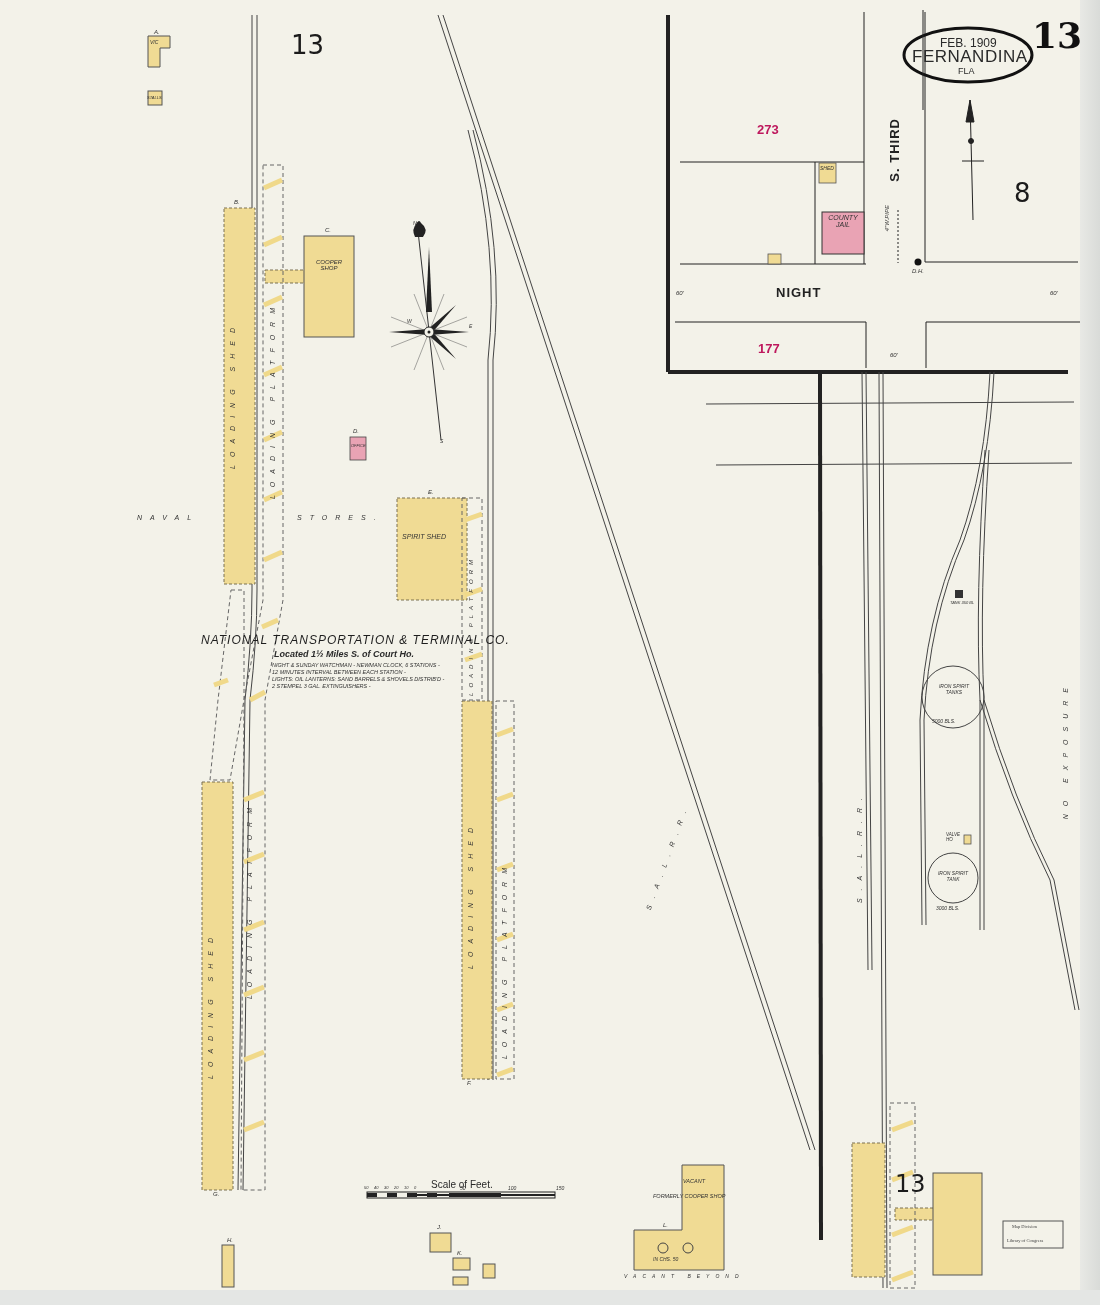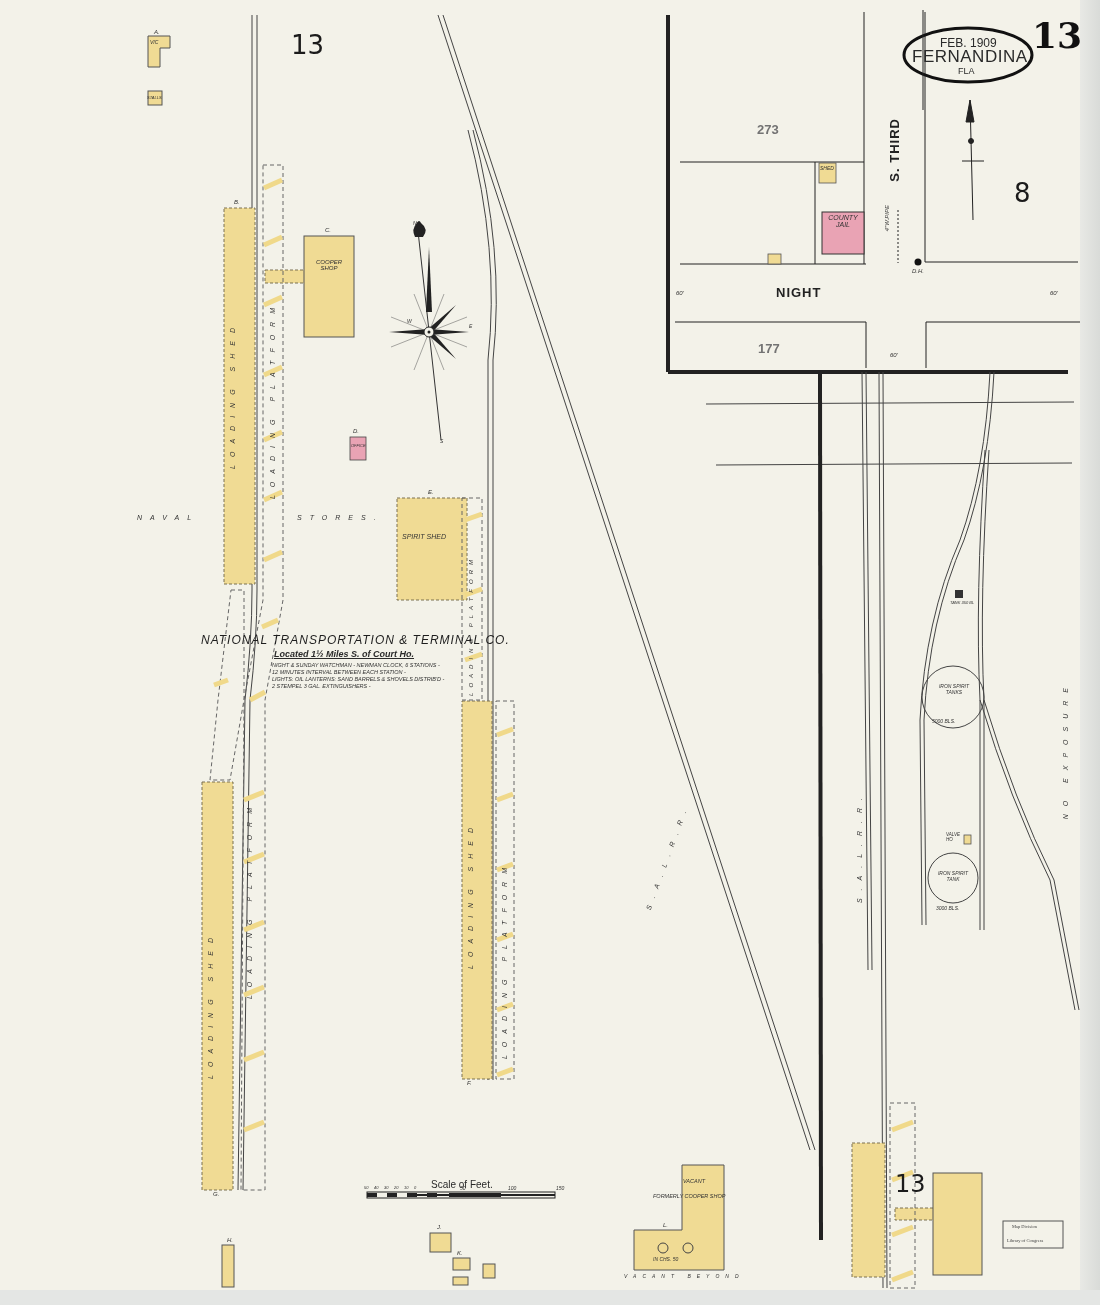--- a/index.html
+++ b/index.html
@@ -4,21 +4,21 @@
 <style>
   html,body{margin:0;padding:0;}
   body{width:1100px;height:1305px;background:#dfe2e0;position:relative;overflow:hidden;font-family:"Liberation Sans",sans-serif;}
   #sheet{position:absolute;left:0;top:0;width:1080px;height:1290px;background:#f3f2e9;}
   #edge{position:absolute;left:1080px;top:0;width:20px;height:1290px;background:linear-gradient(90deg,#e8e9e5,#d9dbd8);}
   #bottom{position:absolute;left:0;top:1290px;width:1100px;height:15px;background:#e4e6e4;}
   svg{position:absolute;left:0;top:0;}
   .lbl{position:absolute;color:#2a2a2a;white-space:nowrap;}
   .it{font-style:italic;}
   .bigno{font-family:"DejaVu Sans",sans-serif;font-size:26px;color:#1b1b1b;}
-  .blkno{font-size:13px;font-weight:bold;color:#737373;}
+  .blkno{font-size:13px;font-weight:bold;color:#be185d;}
   .street{font-size:13px;font-weight:bold;letter-spacing:1px;color:#222;}
   .tiny{font-size:6px;font-style:italic;color:#333;}
   .vert{writing-mode:vertical-rl;transform:rotate(180deg);}
   .spaced{letter-spacing:8px;}
 </style>
 </head>
 <body>
 
 <div id="sheet"></div>
 <div id="edge"></div>
@@ -238,21 +238,21 @@
 <div class="lbl tiny vert spaced" style="left:467px;top:820px;font-size:7px;">LOADING SHED</div>
 <div class="lbl tiny vert spaced" style="left:269px;top:300px;font-size:7px;">LOADING PLATFORM</div>
 <div class="lbl tiny vert spaced" style="left:246px;top:800px;font-size:7px;">LOADING PLATFORM</div>
 <div class="lbl tiny vert spaced" style="left:501px;top:860px;font-size:7px;">LOADING PLATFORM</div>
 <div class="lbl tiny vert spaced" style="left:468px;top:555px;font-size:6px;letter-spacing:5px;">LOADING PLATFORM</div>
 
 <div class="lbl tiny spaced" style="left:137px;top:514px;font-size:7px;">NAVAL</div>
 <div class="lbl tiny spaced" style="left:297px;top:514px;font-size:7px;">STORES.</div>
 
 <div class="lbl it" style="left:201px;top:633px;font-size:12px;letter-spacing:1px;color:#1e1e1e;">NATIONAL TRANSPORTATION &amp; TERMINAL CO.</div>
-<div class="lbl it" style="left:274px;top:649px;font-size:9px;text-decoration:underline;font-weight:bold;">Located 1½ Miles S. of Court Ho.</div>
+<div class="lbl it" style="left:274px;top:649px;font-size:9px;font-weight:bold;">Located 1½ Miles S. of Court Ho.</div>
 <div class="lbl tiny" style="left:272px;top:662px;font-size:5.5px;">NIGHT &amp; SUNDAY WATCHMAN - NEWMAN CLOCK, 6 STATIONS -</div>
 <div class="lbl tiny" style="left:272px;top:669px;font-size:5.5px;">12 MINUTES INTERVAL BETWEEN EACH STATION -</div>
 <div class="lbl tiny" style="left:272px;top:676px;font-size:5.5px;">LIGHTS: OIL LANTERNS: SAND BARRELS &amp; SHOVELS DISTRIB'D -</div>
 <div class="lbl tiny" style="left:272px;top:683px;font-size:5.5px;">2 STEMPEL 3 GAL. EXTINGUISHERS -</div>
 
 <div class="lbl tiny" style="left:934px;top:683px;width:40px;white-space:normal;text-align:center;font-size:5px;">IRON SPIRIT TANKS</div>
 <div class="lbl tiny" style="left:932px;top:718px;font-size:5px;">5000 BLS.</div>
 <div class="lbl tiny" style="left:932px;top:870px;width:42px;white-space:normal;text-align:center;font-size:5px;">IRON SPIRIT TANK</div>
 <div class="lbl tiny" style="left:936px;top:905px;font-size:5px;">3000 BLS.</div>
 <div class="lbl tiny" style="left:946px;top:832px;width:16px;white-space:normal;font-size:4.5px;">VALVE HO</div>

